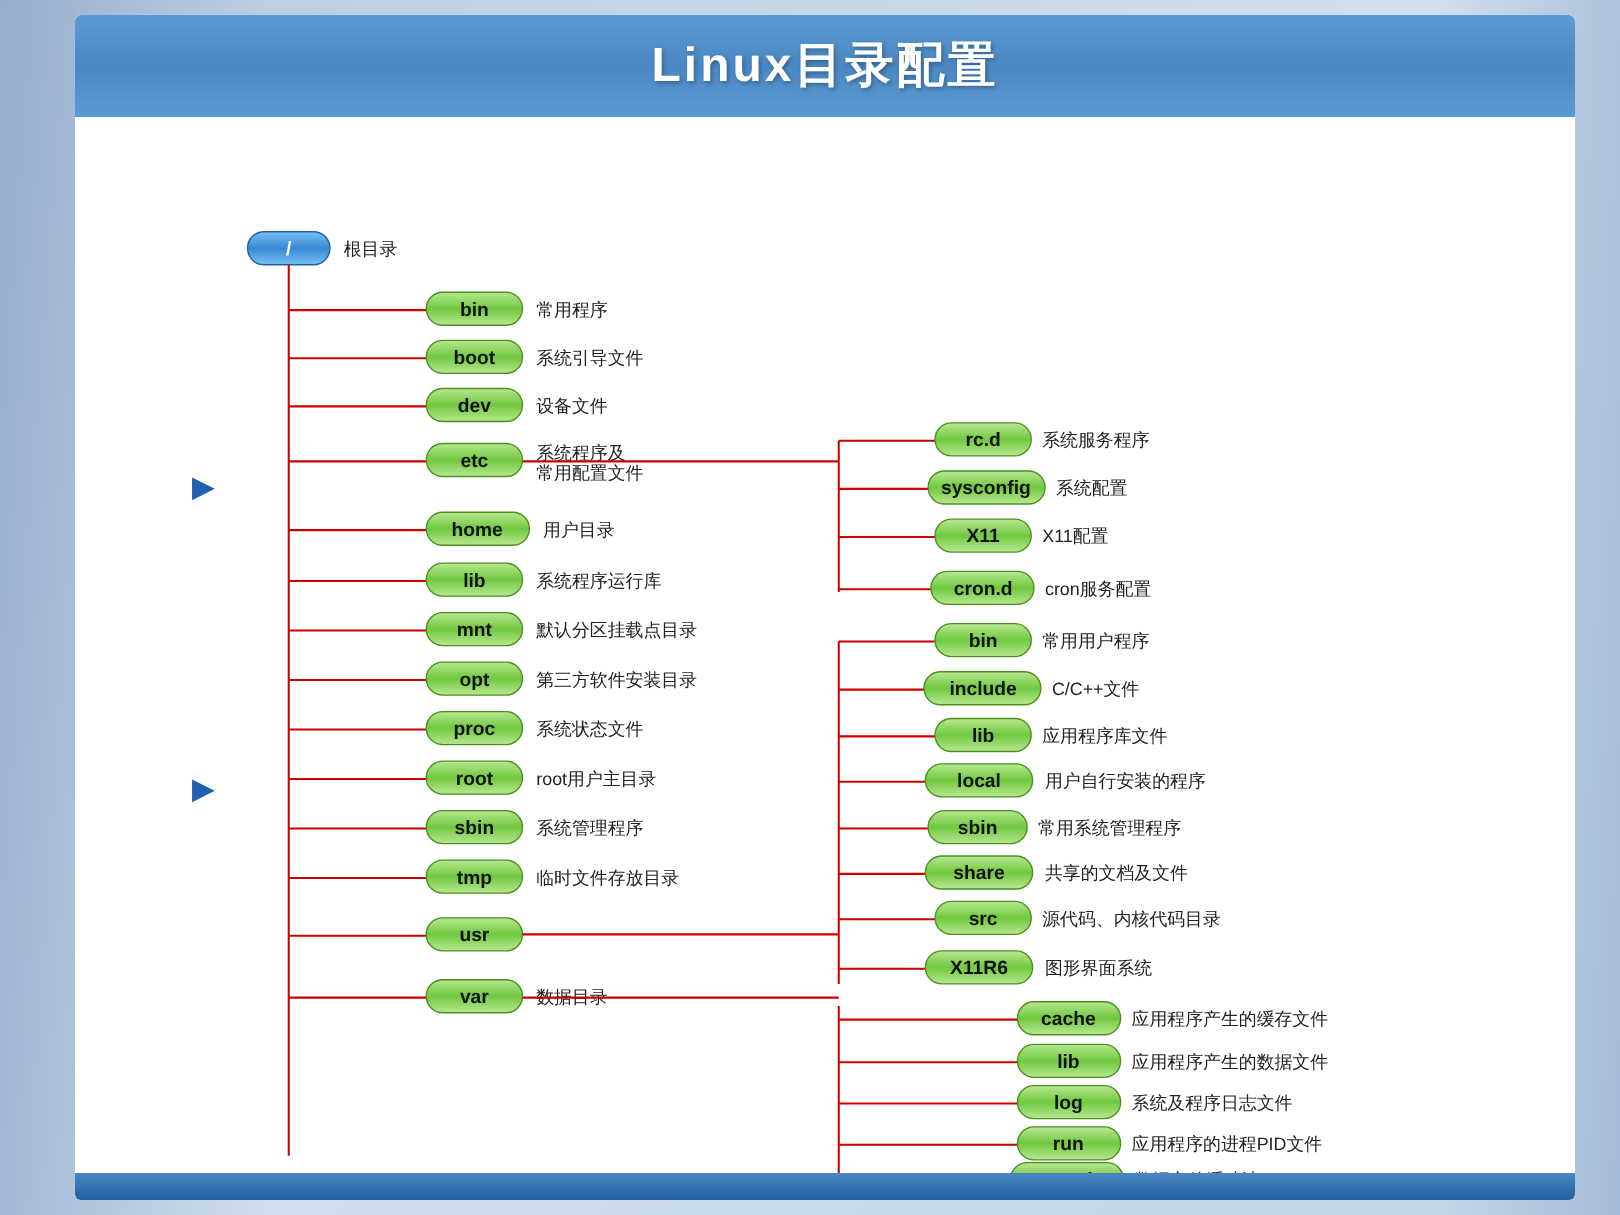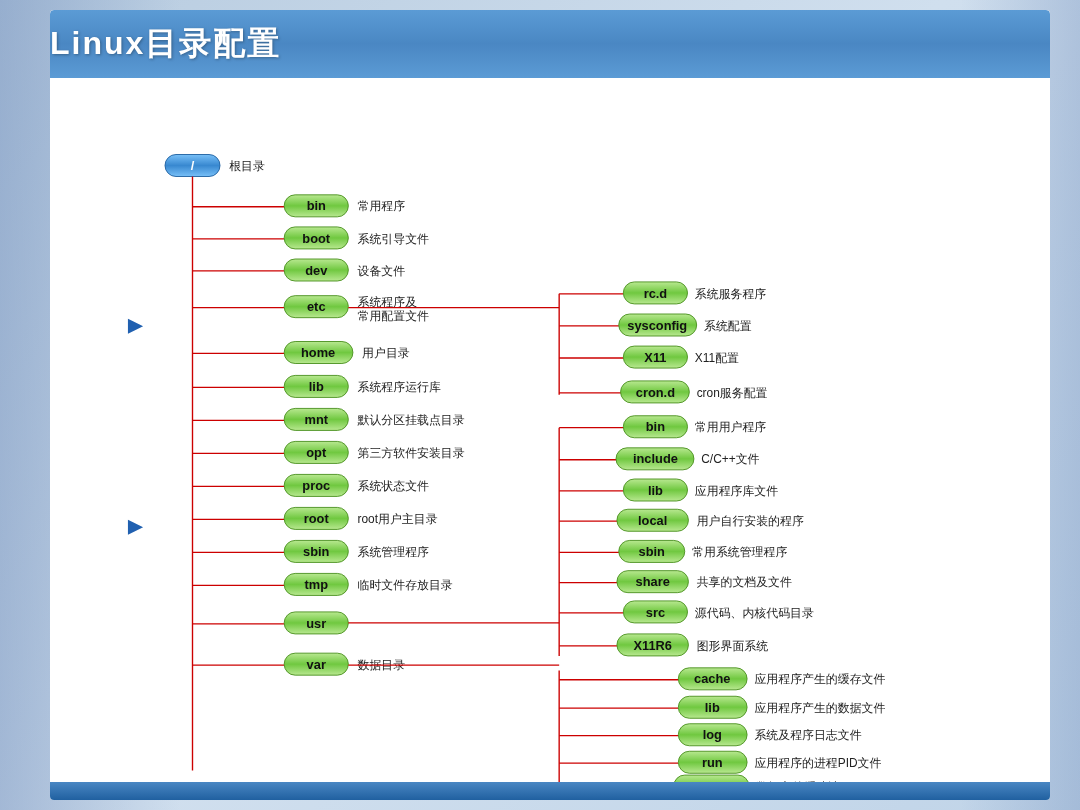--- a/index.html
+++ b/index.html
@@ -42,20 +42,21 @@
       top: 10px; left: 50px; right: 30px; bottom: 10px;
       background: white;
       border-radius: 4px;
       z-index: 1;
       overflow: hidden;
     }
 
     
     .title-bar {
       background: linear-gradient(to bottom, #5b9bd5, #4a87c3, #5b9bd5);
+      text-align: center;
       padding: 12px 0;
       border-radius: 4px 4px 0 0;
     }
     .title-bar h1 {
       color: white;
       font-size: 32px;
       font-weight: bold;
       text-shadow: 1px 1px 3px rgba(0,0,0,0.3);
       letter-spacing: 2px;
     }

